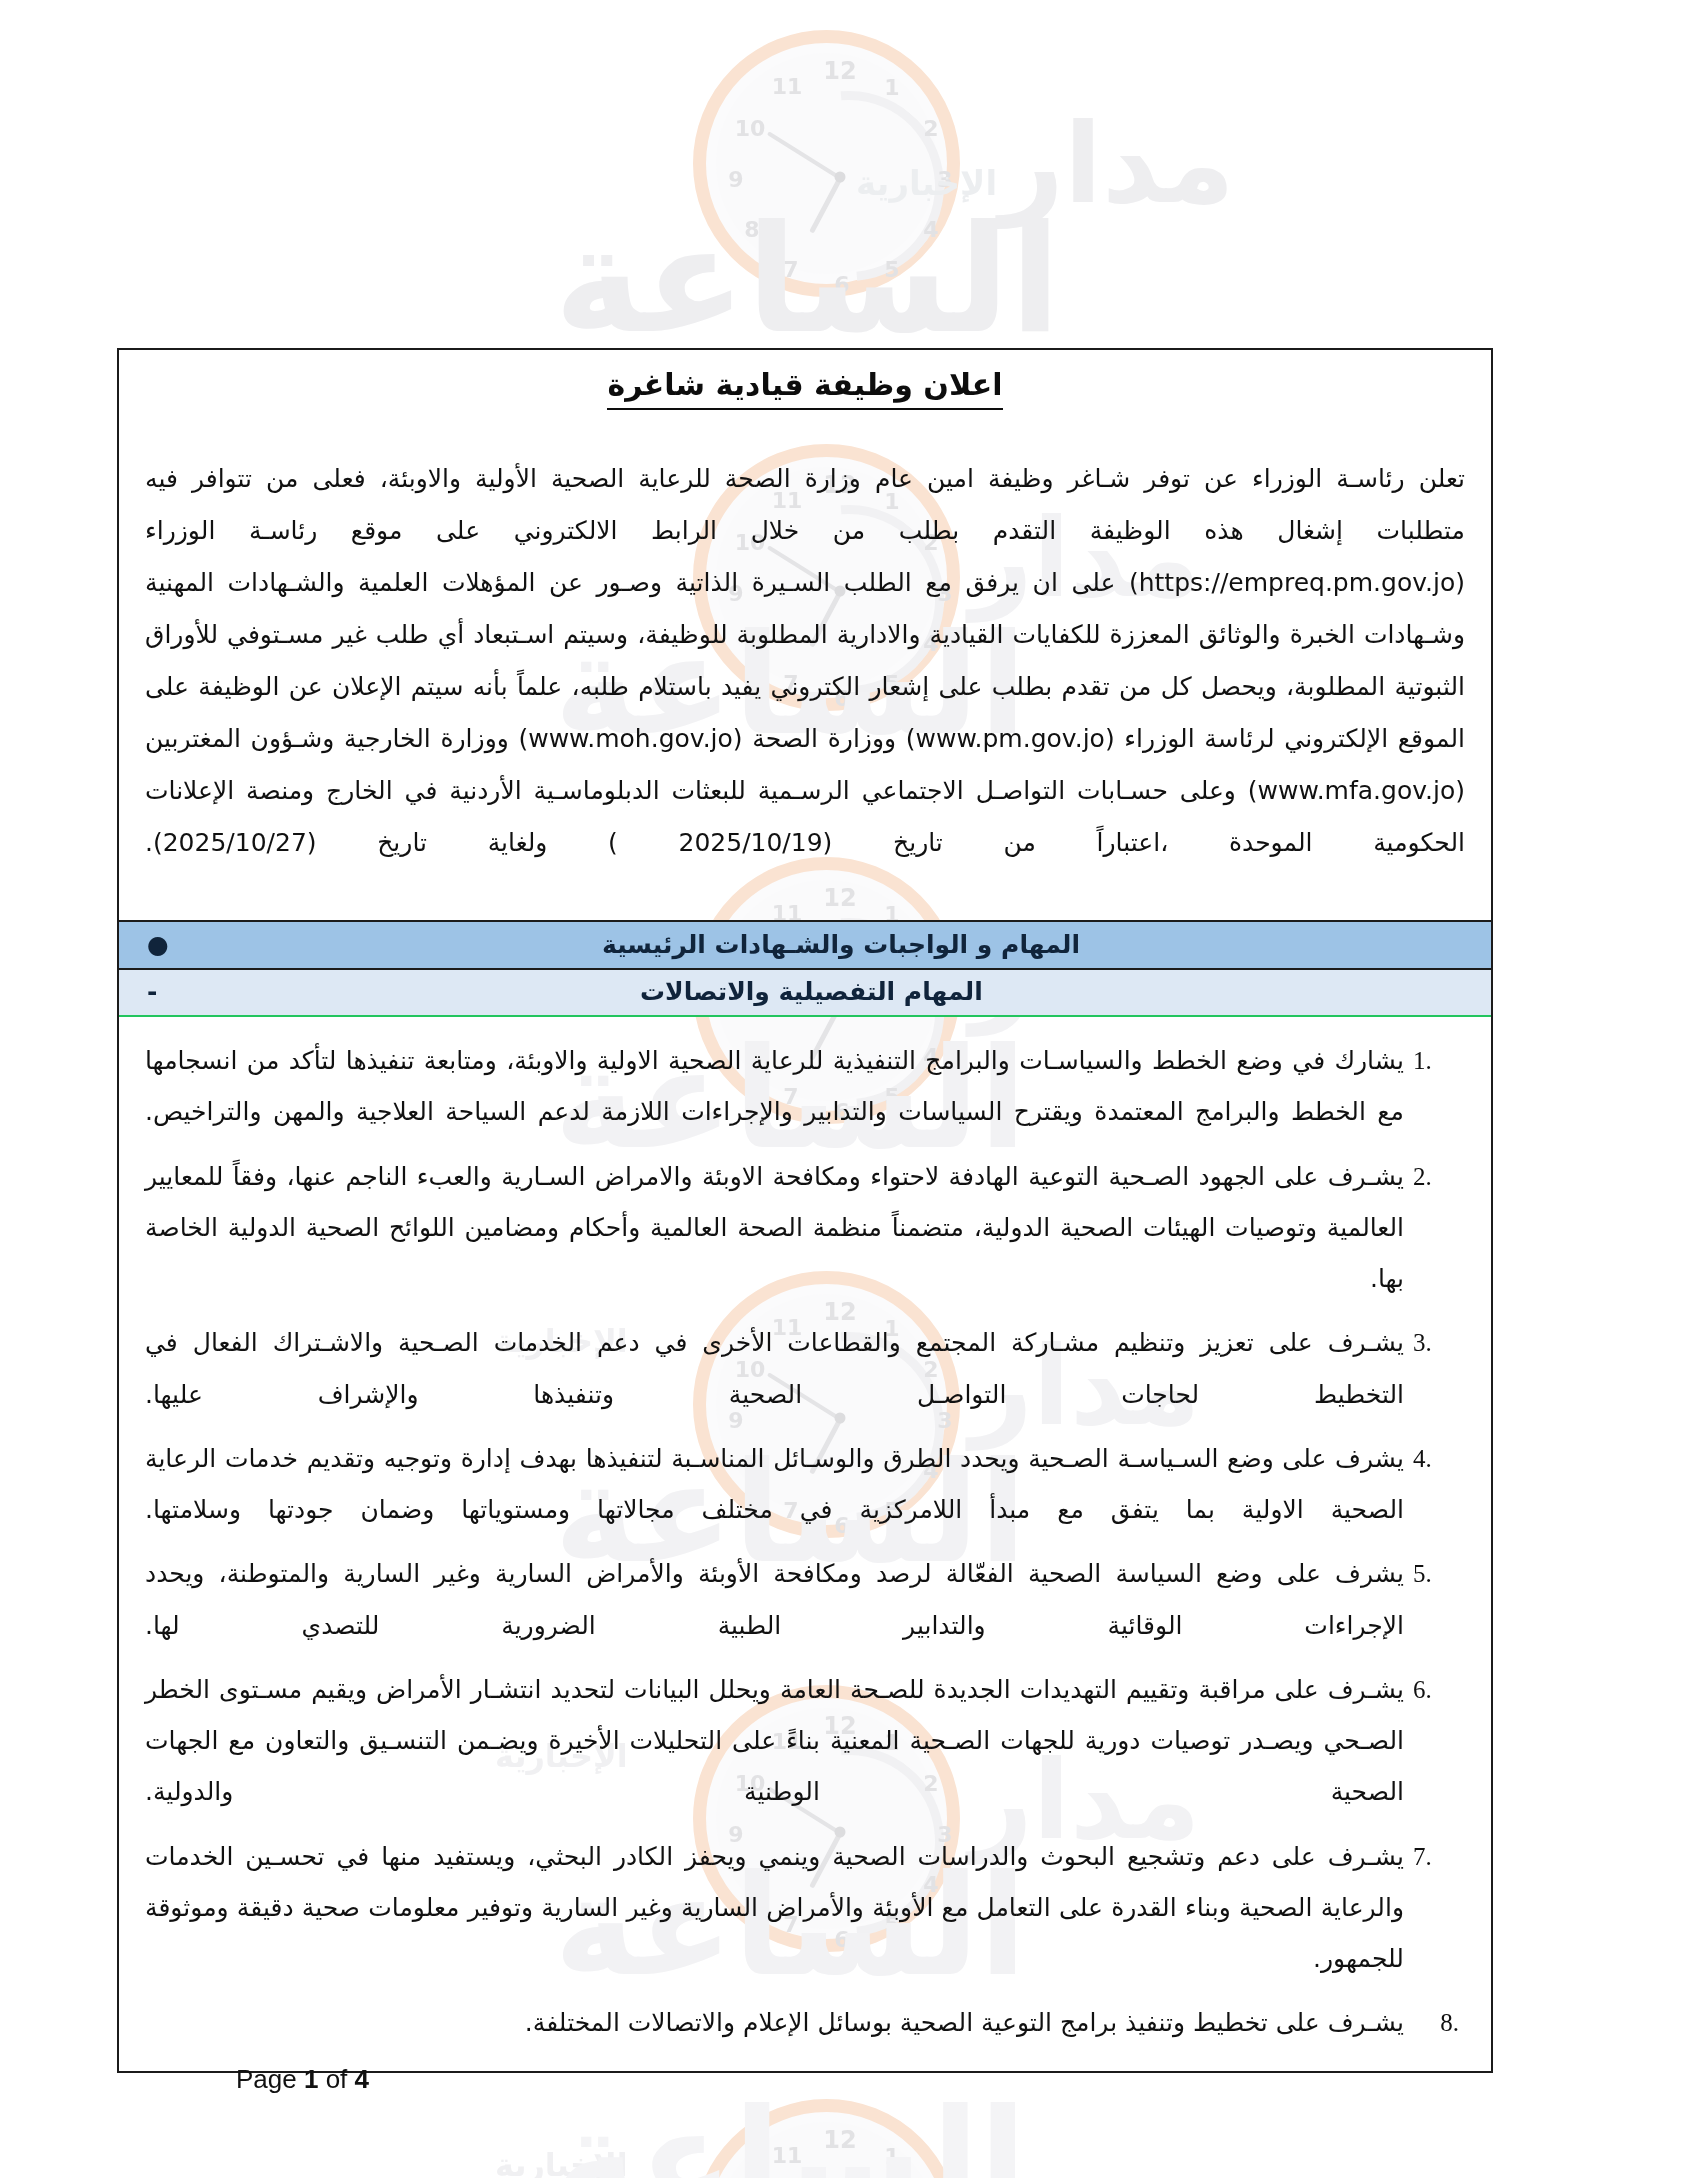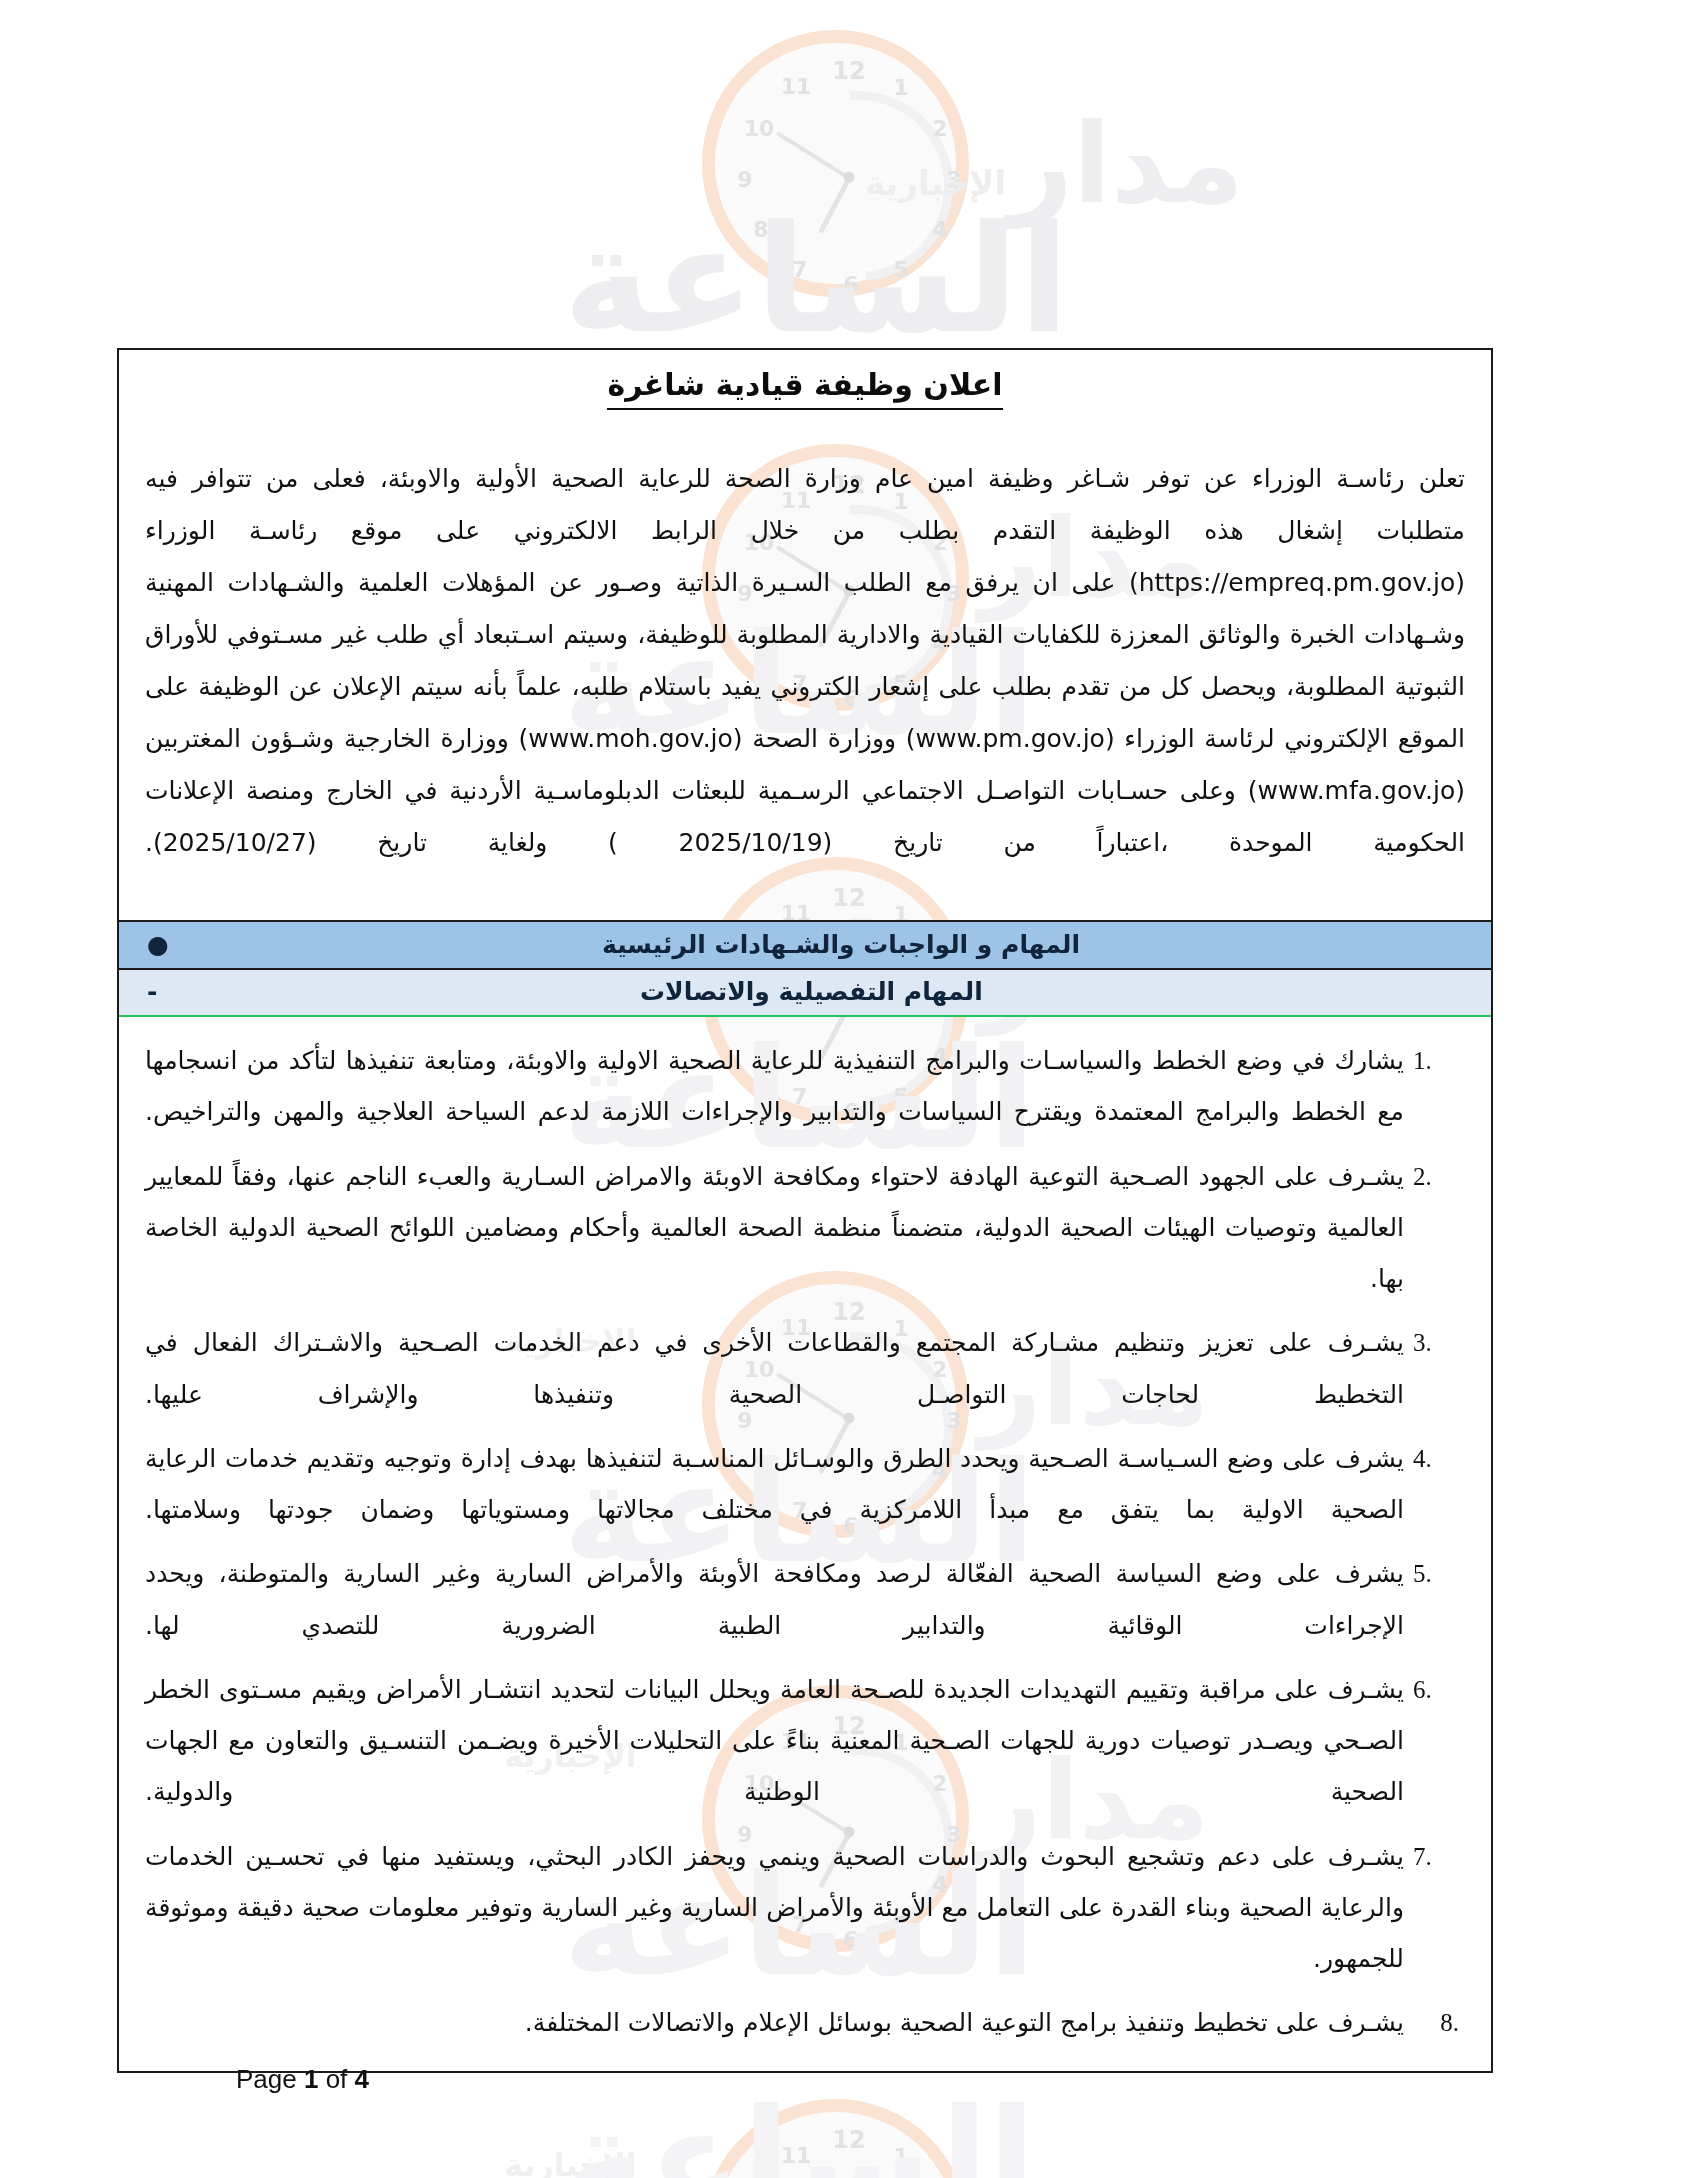--- a/index.html
+++ b/index.html
@@ -15,21 +15,20 @@
     font-family: "DejaVu Sans", "Liberation Sans", sans-serif;
   }
 
   
   .watermark-layer {
     position: absolute;
     inset: 0;
     z-index: 0;
     pointer-events: none;
     overflow: hidden;
-    margin-left: 9px;
   }
   .wm-clock {
     position: absolute;
     border-radius: 50%;
     border: 13px solid #fae3d2;
     background: #fbfbfc;
     box-sizing: border-box;
   }
   .wm-clock .face {
     position: absolute;

